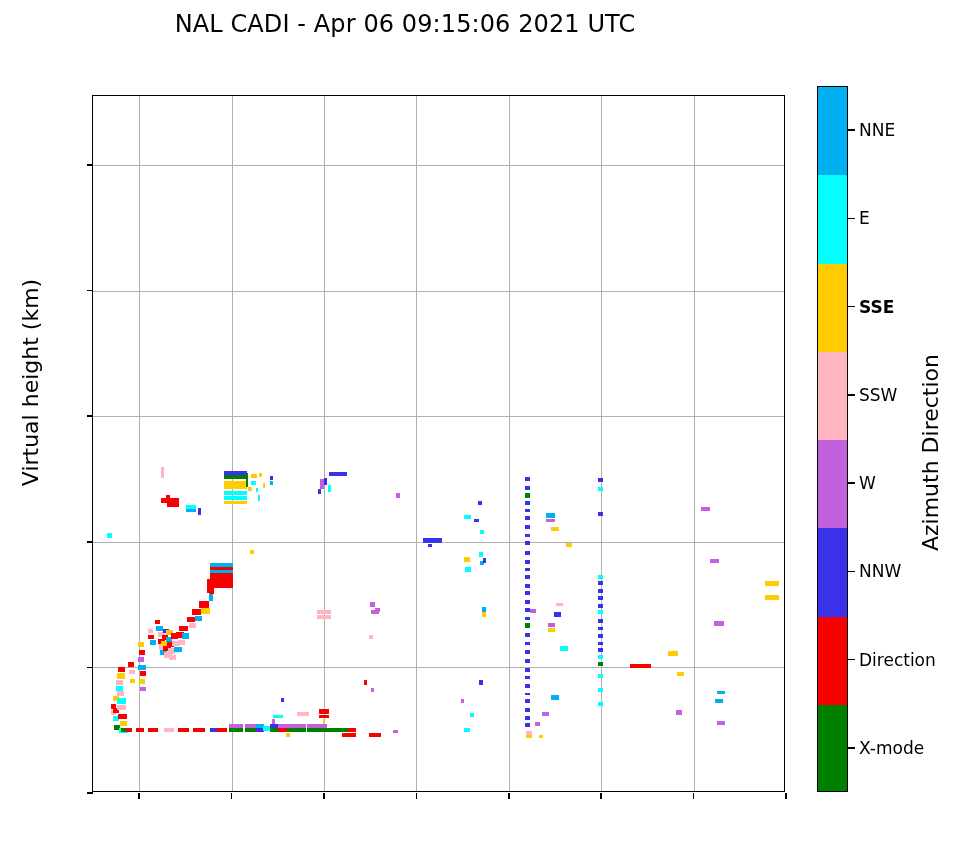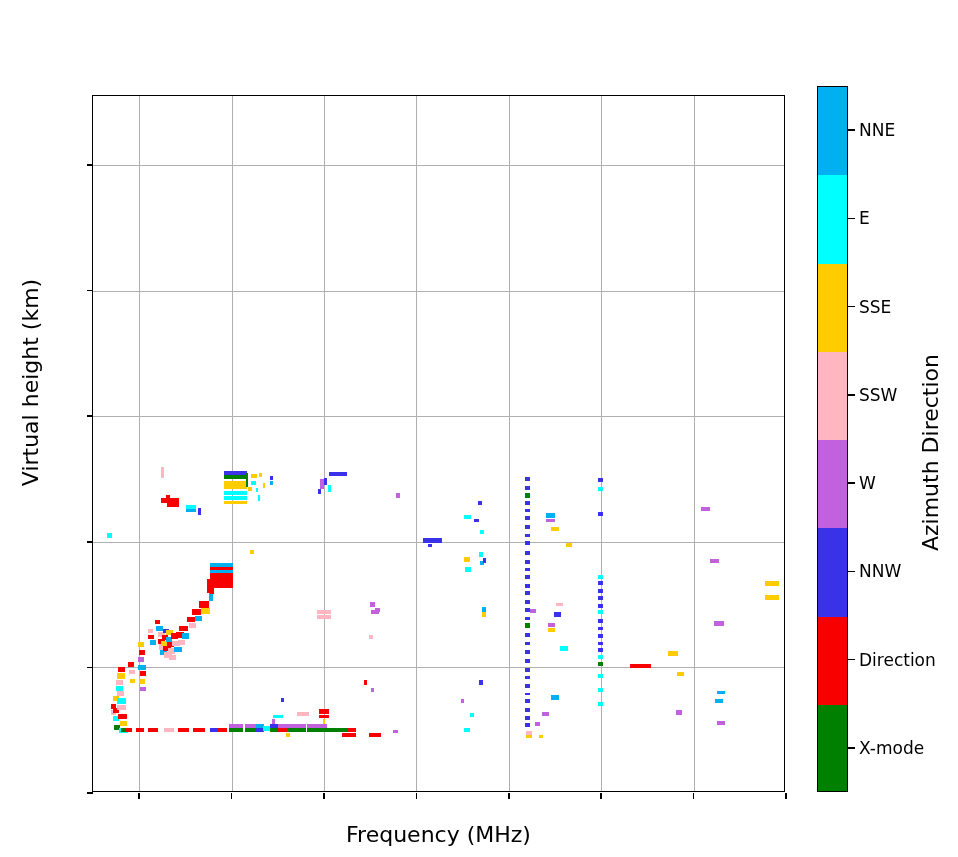--- a/index.html
+++ b/index.html
@@ -42,20 +42,21 @@
   .clab{position:absolute;left:859px;font-size:17px;transform:translateY(-50%);
         white-space:nowrap;}
   #cbar-title{position:absolute;left:700px;top:440px;width:460px;text-align:center;
               font-size:22px;transform:rotate(-90deg);transform-origin:center center;}
 </style>
 </head>
 <body>
 
 <div id="figure">
 
+  <div id="title">NAL CADI - Apr 06 09:15:06 2021 UTC</div>
 
   <div id="plot-frame">
     <div id="plot-clip">
         <div class="gridline h" style="top: 571.414px;"></div>
         <div class="gridline h" style="top: 445.829px;"></div>
         <div class="gridline h" style="top: 320.243px;"></div>
         <div class="gridline h" style="top: 194.658px;"></div>
         <div class="gridline h" style="top: 69.0721px;"></div>
         <div class="gridline v" style="left: 46.2px;"></div>
         <div class="gridline v" style="left: 138.6px;"></div>
@@ -311,41 +312,40 @@
       <div class="tick x" style="left: 45.4px; top: 697px;"></div>
       <div class="tick x" style="left: 137.8px; top: 697px;"></div>
       <div class="tick x" style="left: 230.2px; top: 697px;"></div>
       <div class="tick x" style="left: 322.6px; top: 697px;"></div>
       <div class="tick x" style="left: 415px; top: 697px;"></div>
       <div class="tick x" style="left: 507.4px; top: 697px;"></div>
       <div class="tick x" style="left: 599.8px; top: 697px;"></div>
       <div class="tick x" style="left: 692.2px; top: 697px;"></div>
     </div>
 
-  <div id="xaxis-title">Frequency (MHz)</div>
   <div id="yaxis-title">Virtual height (km)</div>
 
   <div id="cbar">
       <div class="cseg" style="top: 0px; height: 88.85px; background: rgb(0, 176, 240);"></div>
       <div class="cseg" style="top: 88.25px; height: 88.85px; background: rgb(0, 255, 255);"></div>
       <div class="cseg" style="top: 176.5px; height: 88.85px; background: rgb(255, 204, 0);"></div>
       <div class="cseg" style="top: 264.75px; height: 88.85px; background: rgb(255, 182, 193);"></div>
       <div class="cseg" style="top: 353px; height: 88.85px; background: rgb(194, 97, 221);"></div>
       <div class="cseg" style="top: 441.25px; height: 88.85px; background: rgb(58, 50, 232);"></div>
       <div class="cseg" style="top: 529.5px; height: 88.85px; background: rgb(248, 0, 0);"></div>
       <div class="cseg" style="top: 617.75px; height: 88.85px; background: rgb(0, 128, 0);"></div>
     </div>
   <div id="cbar-title">Azimuth Direction</div>
 
 <div class="ctick" style="top: 129.325px;"></div>
     <div class="clab" style="top: 130.125px;">NNE</div>
     <div class="ctick" style="top: 217.575px;"></div>
     <div class="clab" style="top: 218.375px;">E</div>
     <div class="ctick" style="top: 305.825px;"></div>
-    <div class="clab" style="top: 306.625px;">SSE</div>
+    <div class="clab" style="top: 306.625px; font-weight: bold;">SSE</div>
     <div class="ctick" style="top: 394.075px;"></div>
     <div class="clab" style="top: 394.875px;">SSW</div>
     <div class="ctick" style="top: 482.325px;"></div>
     <div class="clab" style="top: 483.125px;">W</div>
     <div class="ctick" style="top: 570.575px;"></div>
     <div class="clab" style="top: 571.375px;">NNW</div>
     <div class="ctick" style="top: 658.825px;"></div>
     <div class="clab" style="top: 659.625px;">Direction</div>
     <div class="ctick" style="top: 747.075px;"></div>
     <div class="clab" style="top: 747.875px;">X-mode</div>

